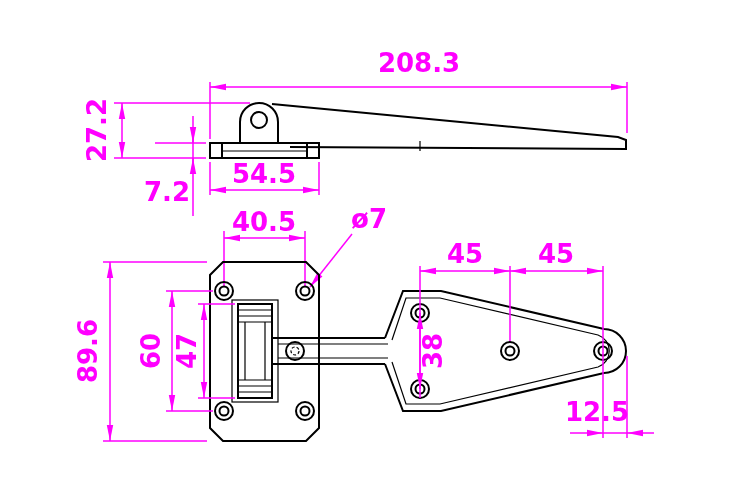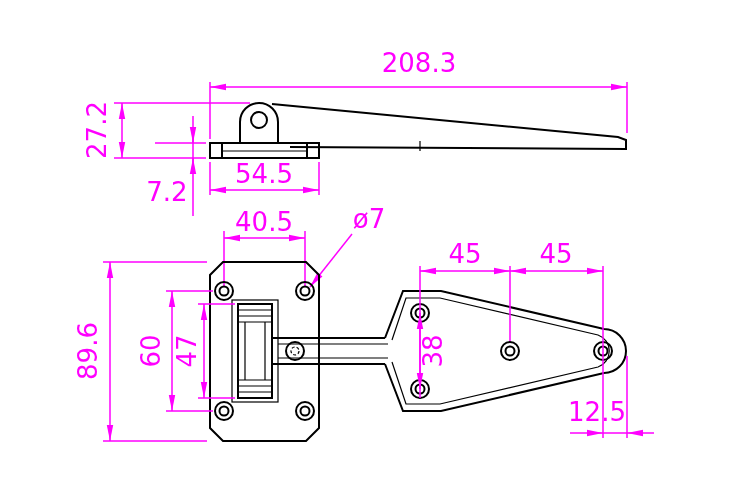--- a/index.html
+++ b/index.html
@@ -1,17 +1,17 @@
 <!DOCTYPE html>
 <html><head>
 <meta charset="utf-8">
 <style>
   html,body{margin:0;padding:0;background:#ffffff;}
   .canvas{position:relative;width:654px;height:500px;background:#ffffff;overflow:hidden;
-          font-family:"DejaVu Sans", sans-serif;}
+          font-family:"DejaVu Sans", sans-serif;font-weight:bold;}
   svg text{font-family:"DejaVu Sans", sans-serif;font-size:26px;stroke:none;}
 </style>
 </head>
 <body>
 
 <div class="canvas">
 <svg width="750" height="500" viewBox="0 0 750 500">
   <defs>
     <marker id="arr" markerUnits="userSpaceOnUse" markerWidth="18" markerHeight="10" refX="17" refY="5" orient="auto-start-reverse">
       <path d="M1,1.8 L17,5 L1,8.2 Z" fill="#FF00FF"></path>

